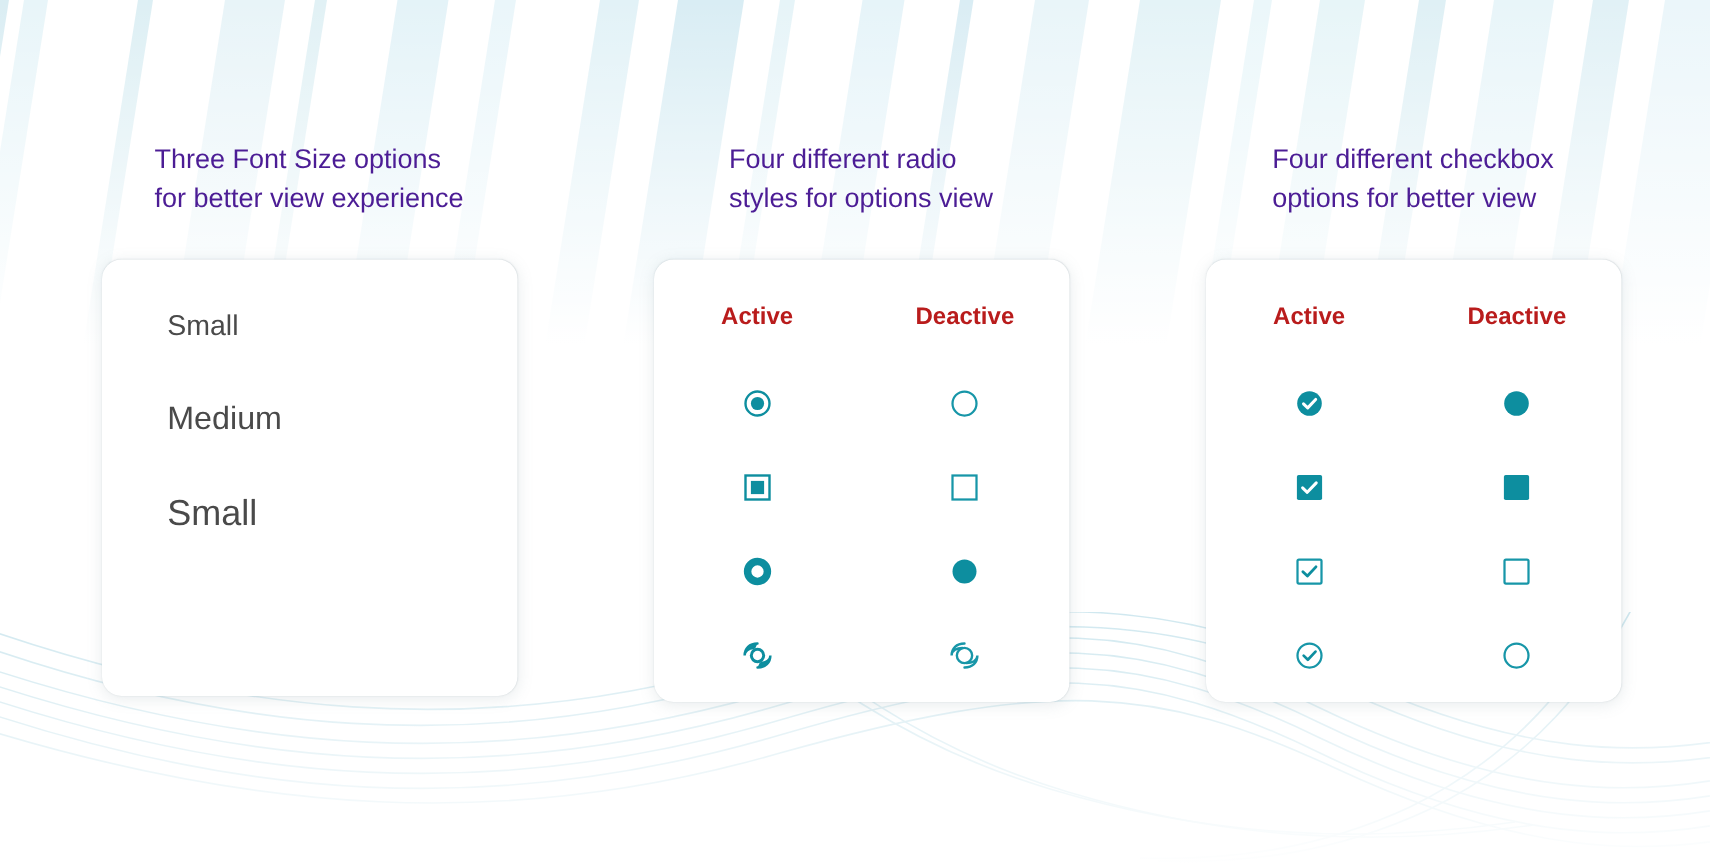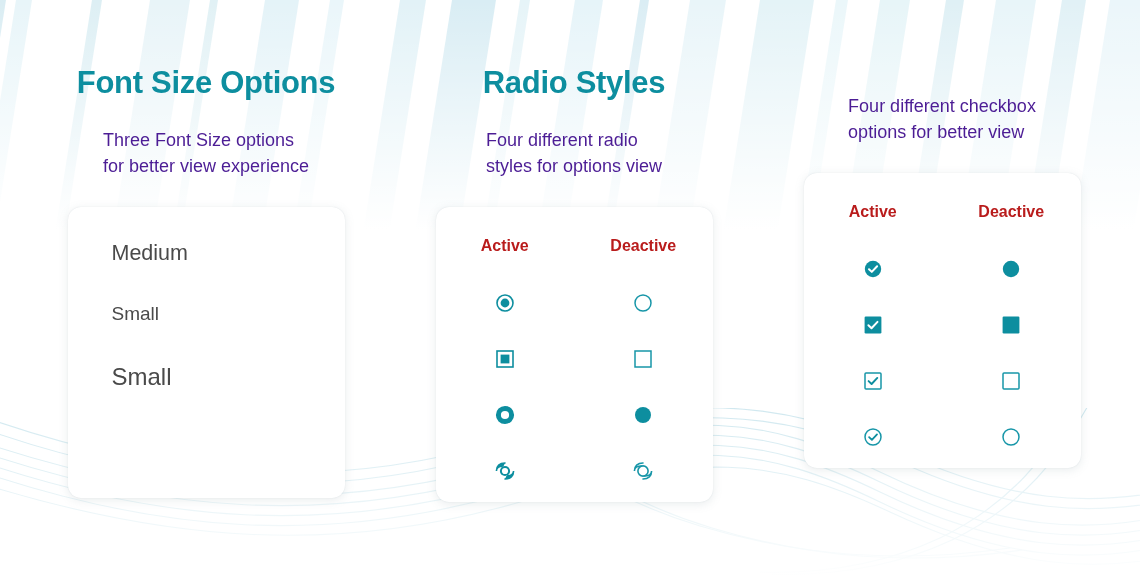--- a/index.html
+++ b/index.html
@@ -190,33 +190,31 @@
         <path d="M1092,-10 C1062,48 1022,98 952,132 C892,160 832,168 772,166"></path>
       </g>
       <rect x="0" y="0" width="1140" height="170" fill="url(#fadeWave)"></rect>
     </svg>
   </div>
 </div>
 
 <div id="content">
 
   <section class="column">
-    <h2 class="col-title">Font Size Options</h2>
     <p class="col-sub" style="white-space: pre-line;">Three Font Size options
 for better view experience</p>
 
     <div class="card card-fontsize">
+      <div class="fs-row s0">Small</div>
       <div class="fs-row s1">Medium</div>
-      <div class="fs-row s0">Small</div>
       <div class="fs-row s2">Small</div>
     </div>
   </section>
 
   <section class="column">
-    <h2 class="col-title">Radio Styles</h2>
     <p class="col-sub" style="white-space: pre-line;">Four different radio
 styles for options view</p>
 
     <div class="card card-options">
       <div class="opt-head">
         <div class="hcell">Active</div>
         <div class="hcell">Deactive</div>
       </div>
 
       <div class="opt-rows">

